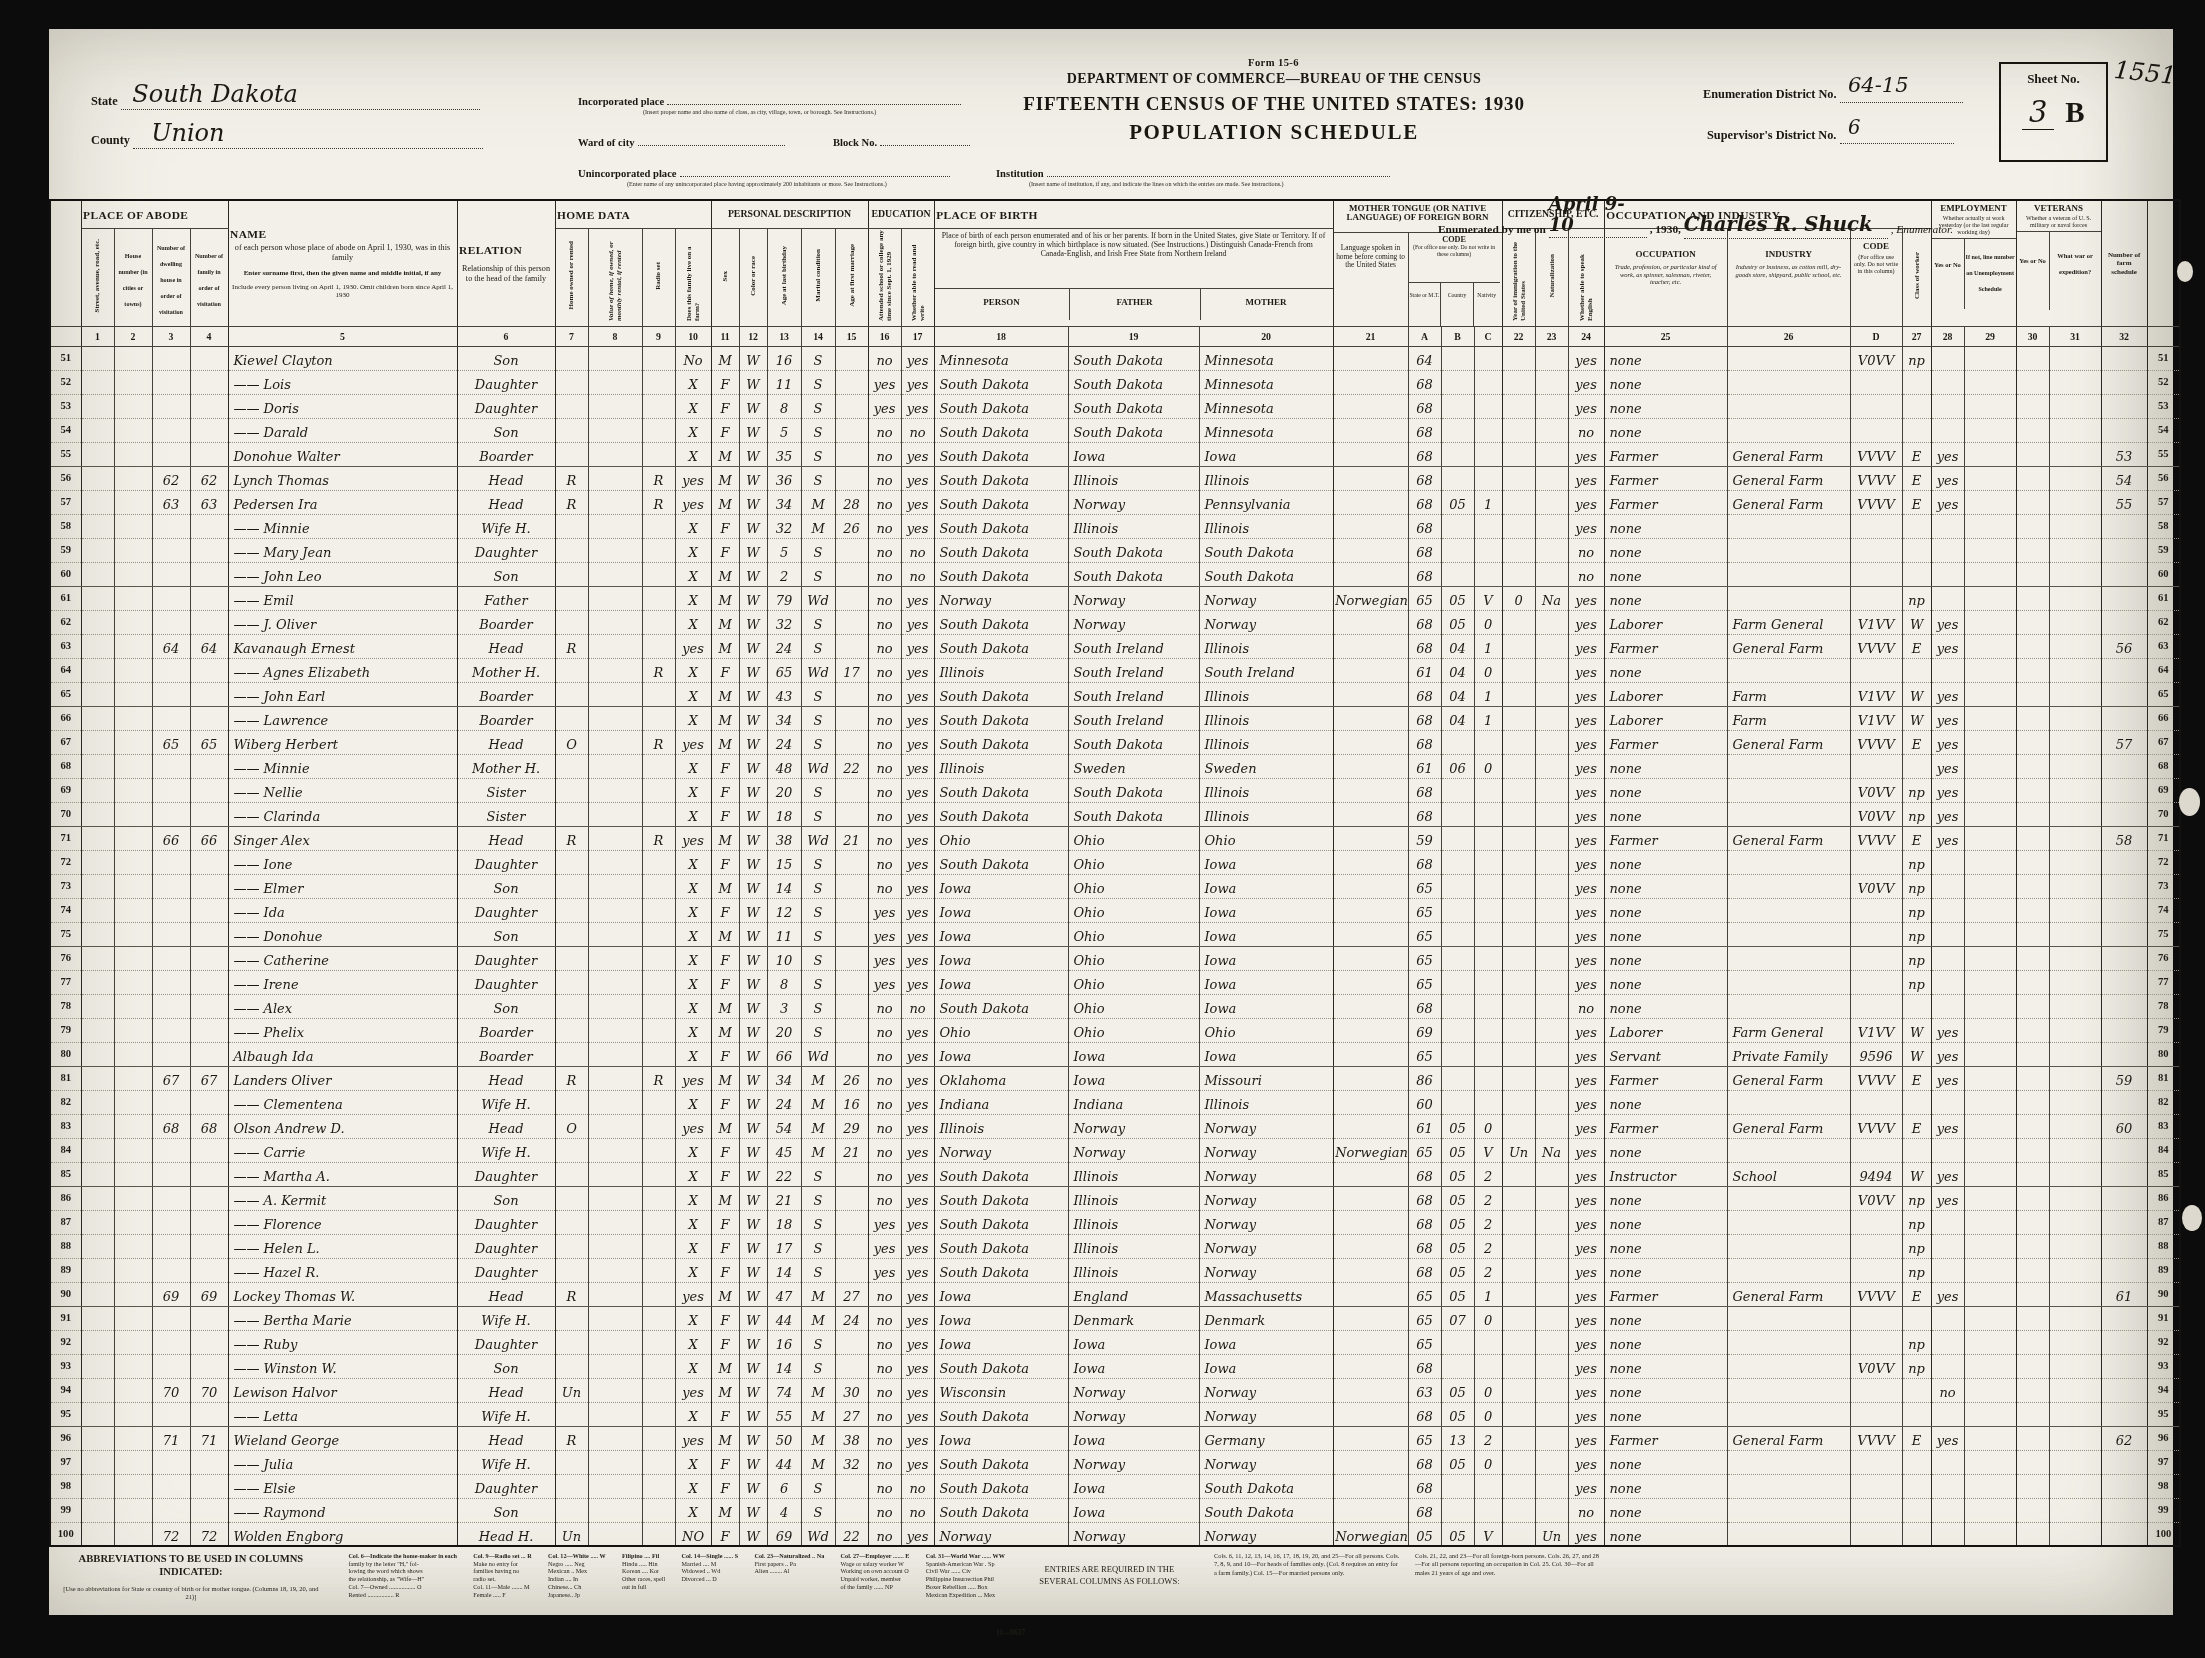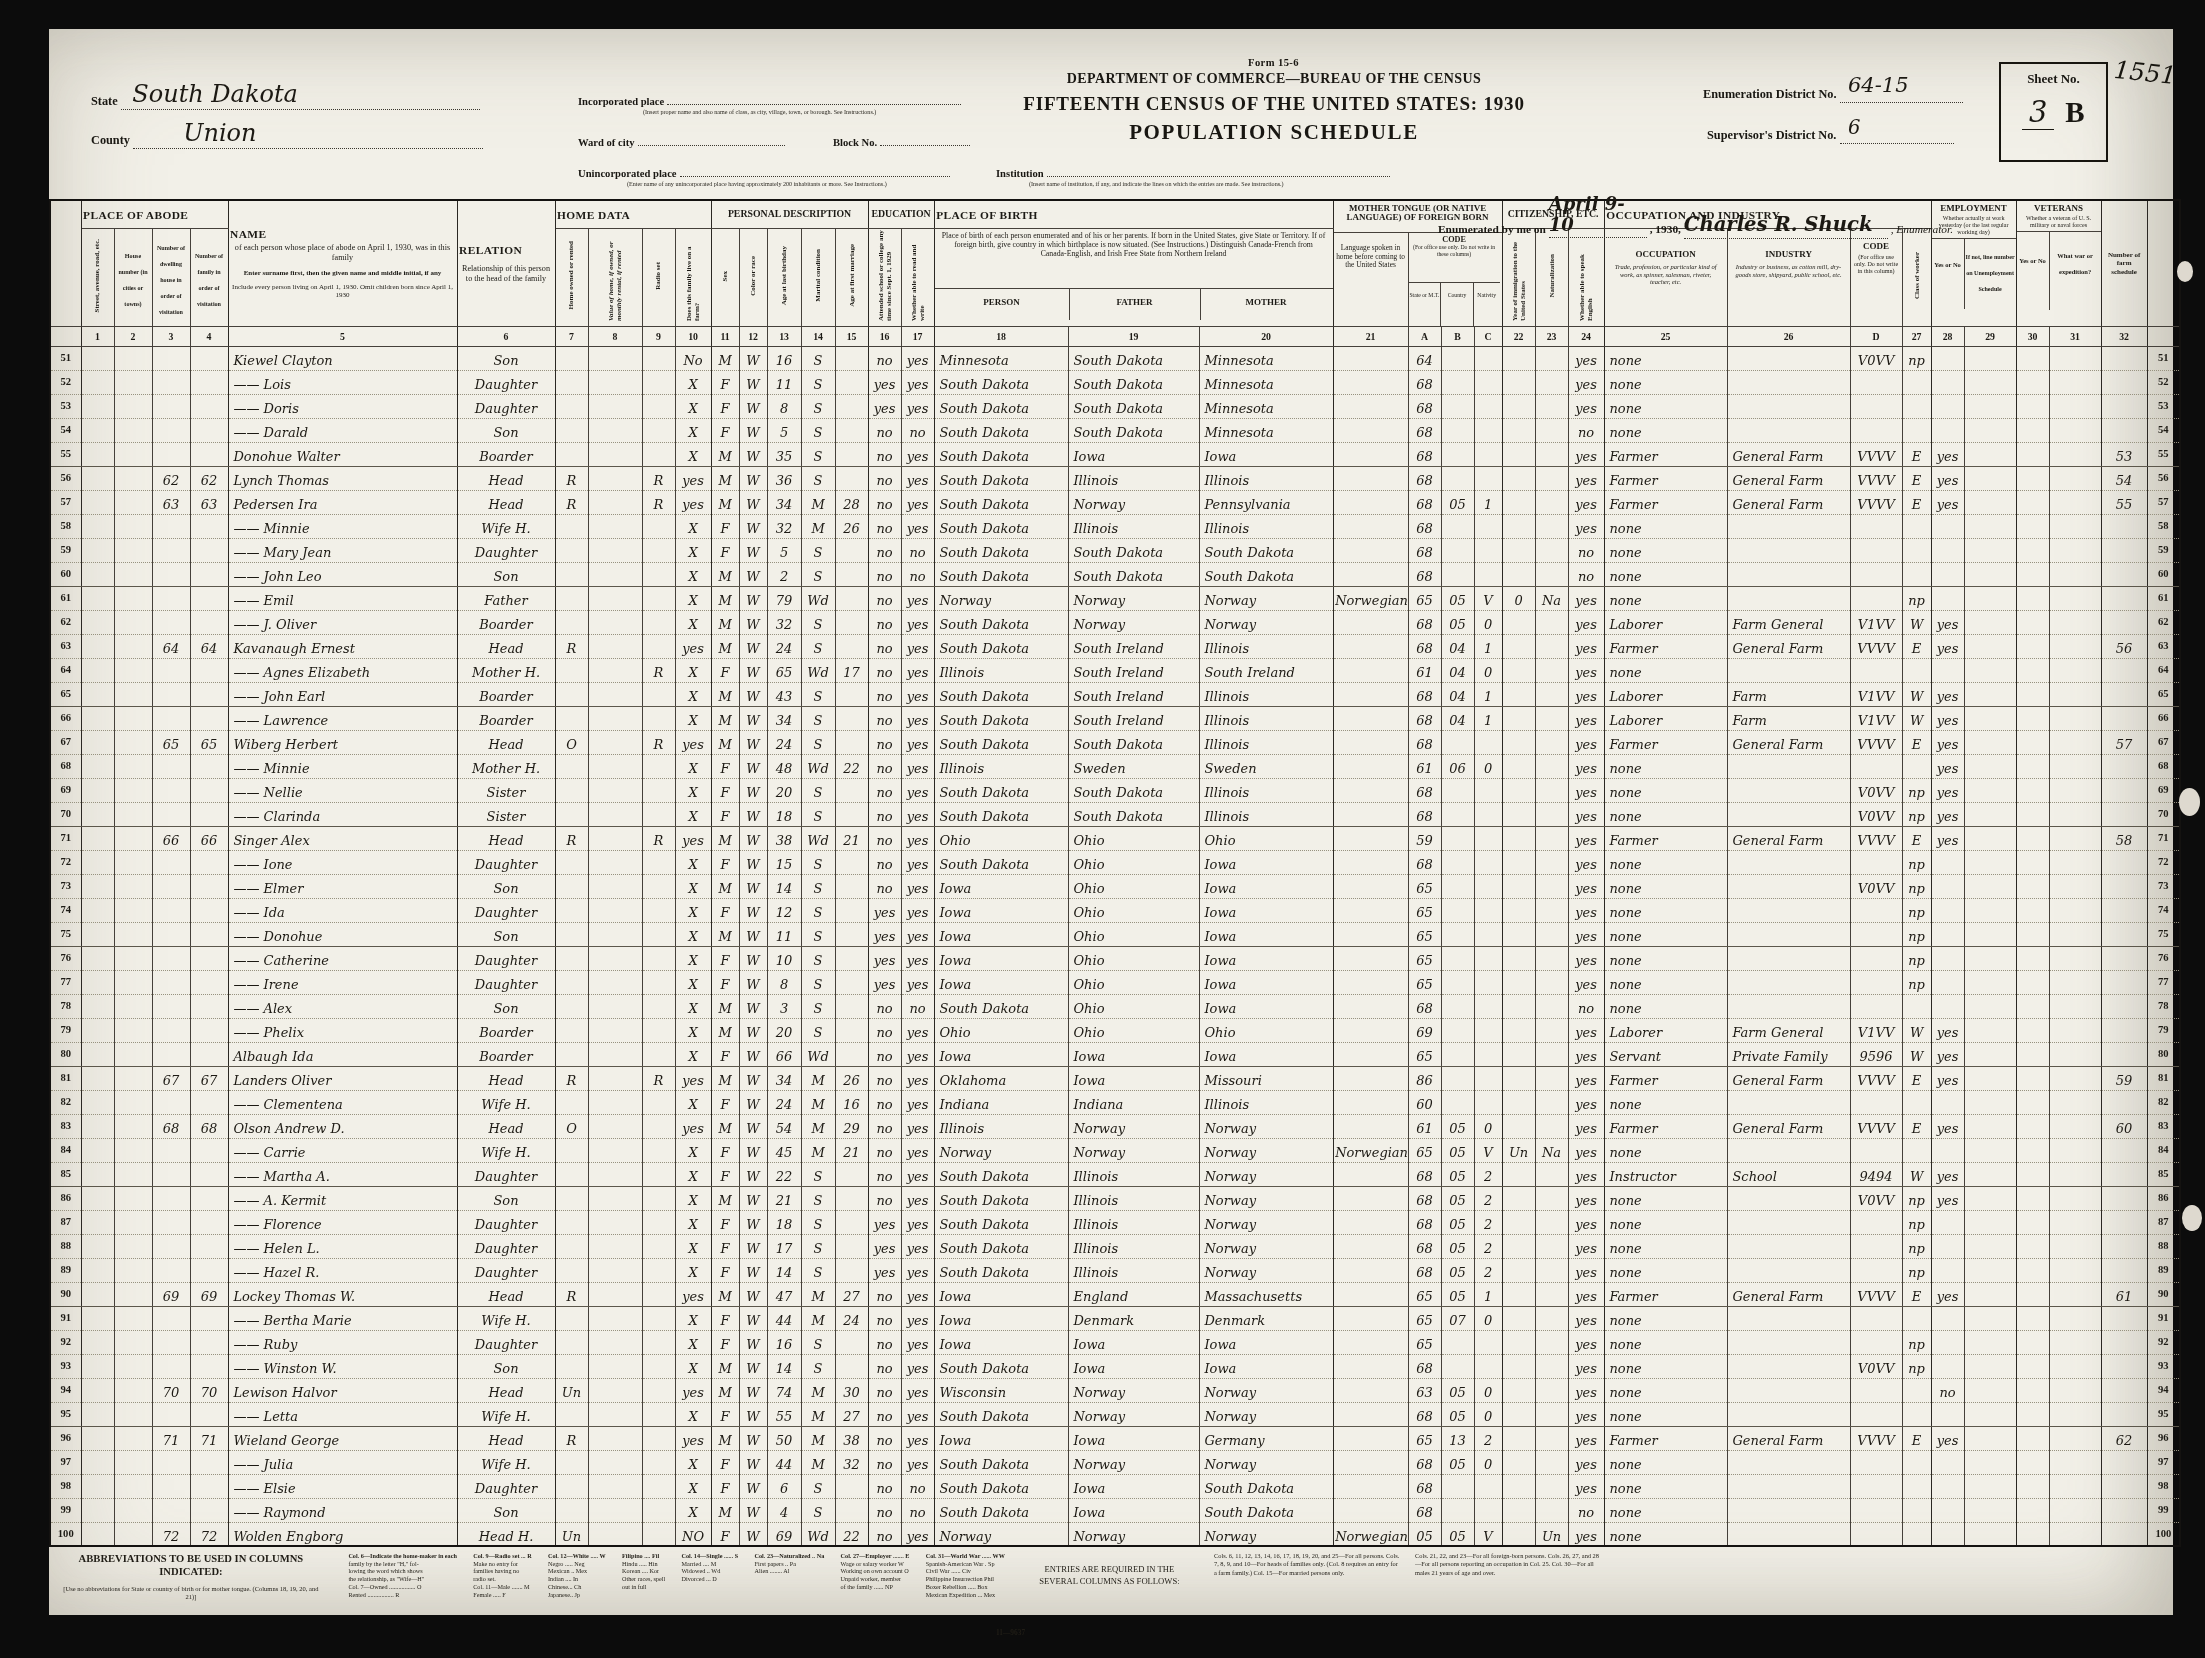--- a/index.html
+++ b/index.html
@@ -75,21 +75,21 @@
     <div class="abs ctr title-md" style="left:882px;top:42px;width:686px;">DEPARTMENT OF COMMERCE—BUREAU OF THE CENSUS</div>
     <div class="abs ctr title-lg" style="left:882px;top:64px;width:686px;">FIFTEENTH CENSUS OF THE UNITED STATES:  1930</div>
     <div class="abs ctr title-xl" style="left:882px;top:91px;width:686px;">POPULATION SCHEDULE</div>
 
     <div class="abs" style="left:42px;top:59px;">
       <span class="lbl">State</span>
       <span class="dots" style="width:359px;"><span class="hwv" style="position:relative;top:-3.3px;left:11.4px;">South Dakota</span></span>
     </div>
     <div class="abs" style="left:42px;top:98px;">
       <span class="lbl">County</span>
-      <span class="dots" style="width:350px;"><span class="hwv" style="position:relative;top:-3.3px;left:18px;margin-left:32px;">Union</span></span>
+      <span class="dots" style="width:350px;"><span class="hwv" style="position:relative;top:-3.3px;left:18px;">Union</span></span>
     </div>
 
     <div class="abs" style="left:529px;top:64px;">
       <span class="lbl-sm">Incorporated place</span>
       <span class="dots" style="width:294px;"></span>
       <div class="note" style="margin-left:65px;">(Insert proper name and also name of class, as city, village, town, or borough.  See Instructions.)</div>
     </div>
     <div class="abs" style="left:529px;top:105px;">
       <span class="lbl-sm">Ward of city</span>
       <span class="dots" style="width:147px;"></span>

